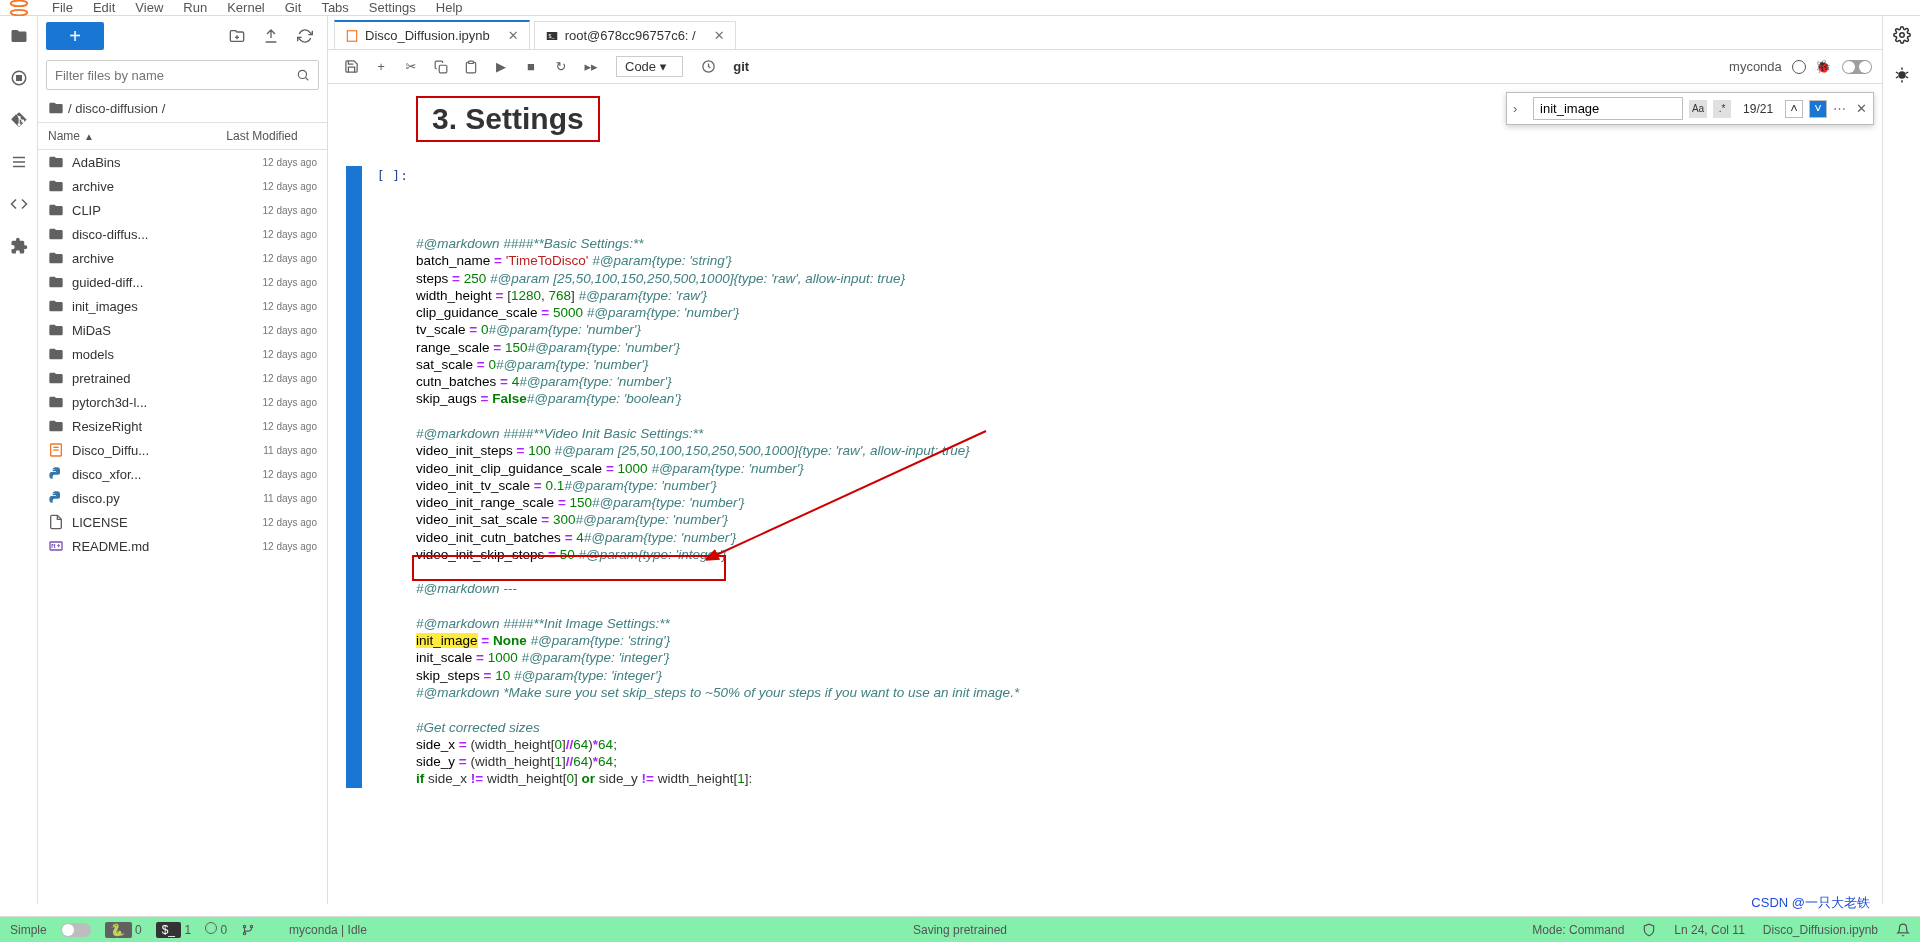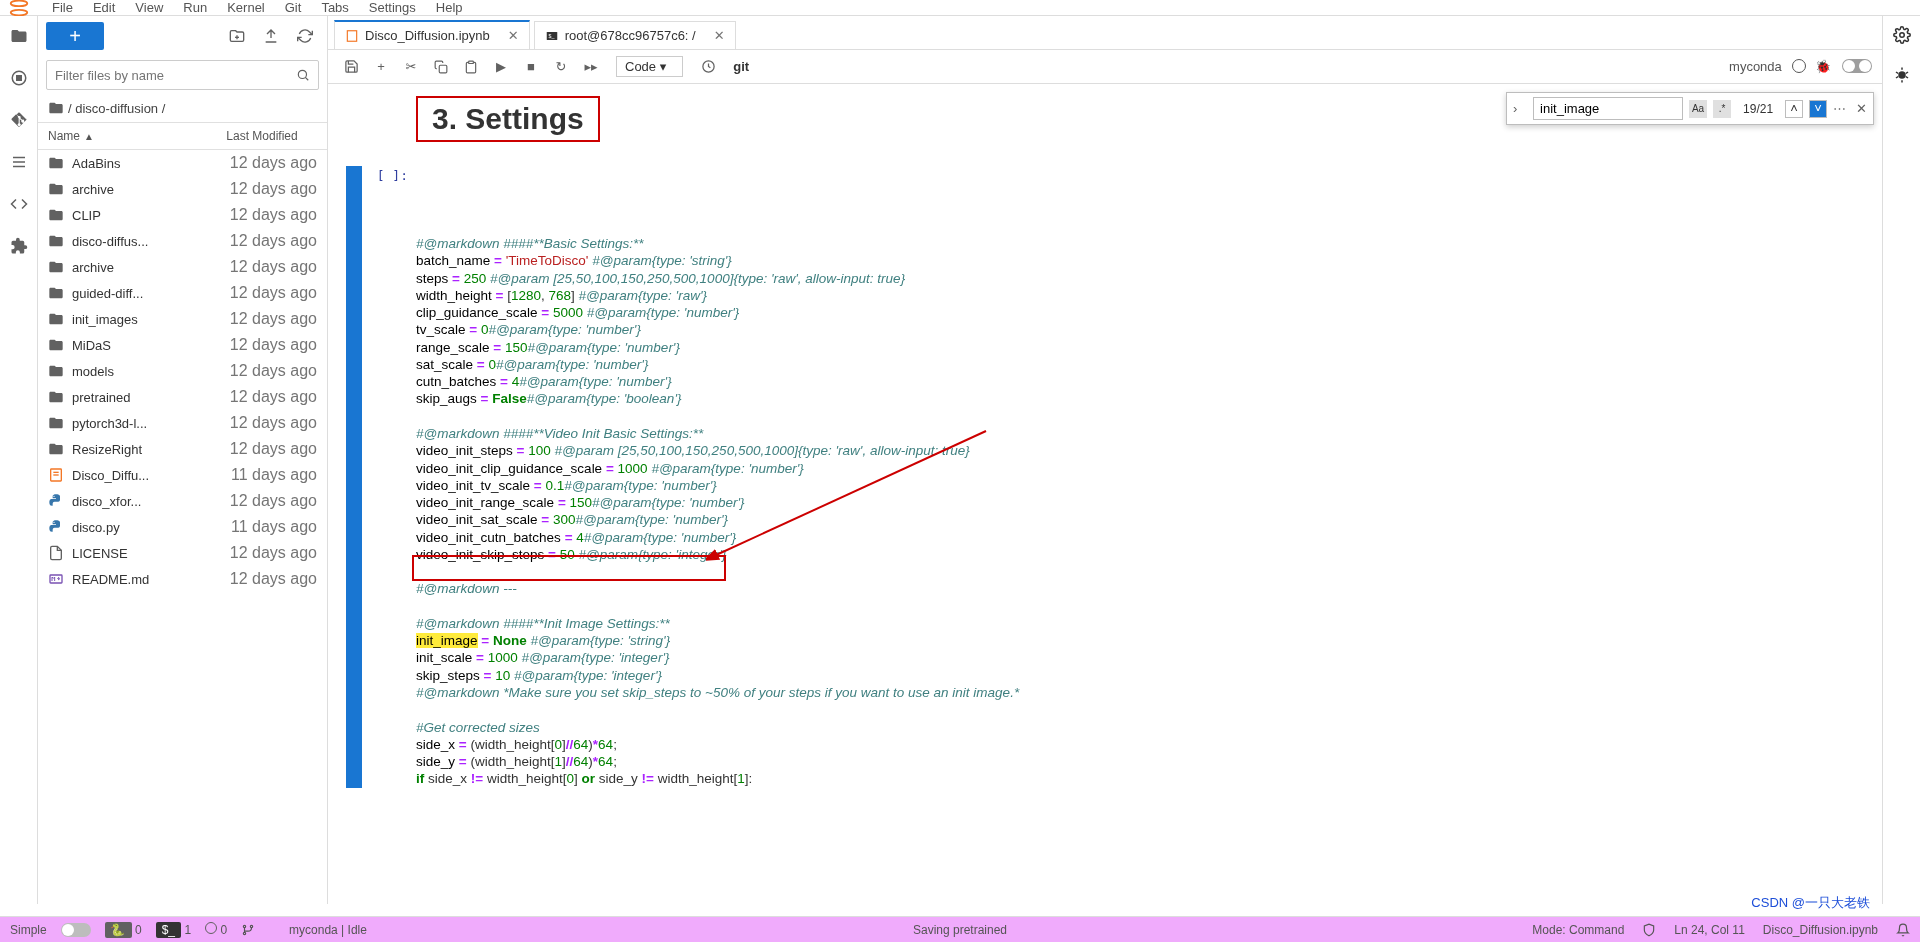--- a/index.html
+++ b/index.html
@@ -29,37 +29,37 @@
 .sb-filter input { border: none; outline: none; flex: 1; font-size: 13px; }
 .sb-breadcrumb { padding: 6px 10px; font-size: 13px; color: #424242; display: flex; align-items: center; gap: 4px; }
 .sb-header-row { display: flex; border-top: 1px solid #e0e0e0; border-bottom: 1px solid #e0e0e0; font-size: 12px; color: #555; }
 .sb-header-row > div { padding: 6px 10px; }
 .fb-name-col { flex: 1; display: flex; align-items: center; gap: 4px; }
 .fb-mod-col { width: 130px; text-align: center; }
 .fb-list { flex: 1; overflow-y: auto; }
 .fb-row { display: flex; padding: 4px 10px; align-items: center; cursor: pointer; }
 .fb-icon { width: 18px; margin-right: 6px; color: #616161; }
 .fb-name { flex: 1; font-size: 13px; overflow: hidden; text-overflow: ellipsis; white-space: nowrap; }
-.fb-mod { width: 120px; text-align: right; font-size: 16px; color: #757575; }
+.fb-mod { width: 120px; text-align: right; font-size: 10px; color: #757575; }
 
 
 .content { flex: 1; display: flex; flex-direction: column; min-width: 0; }
 
 
 .tabbar { display: flex; height: 34px; border-bottom: 1px solid #ddd; align-items: flex-end; padding-left: 6px; }
 .tab { display: flex; align-items: center; border: 1px solid #ddd; border-bottom: none; padding: 6px 10px; margin-right: 4px; font-size: 13px; gap: 6px; background: #fff; }
 .tab.active { border-top: 2px solid #1976d2; }
 .tab .tab-icon { width: 14px; height: 14px; }
 .tab .tab-close { margin-left: 12px; cursor: pointer; color: #757575; }
 
 
 .nb-toolbar { display: flex; align-items: center; height: 34px; border-bottom: 1px solid #ddd; padding: 0 10px; gap: 4px; }
 .nb-tool { width: 26px; height: 26px; display: flex; align-items: center; justify-content: center; color: #616161; cursor: pointer; }
 .nb-celltype { border: 1px solid #ccc; padding: 2px 16px 2px 8px; font-size: 13px; margin: 0 8px; }
-.nb-toolbar-right { margin-left: auto; display: flex; gap: 10px; }
+.nb-toolbar-right { margin-left: auto; display: flex; align-items: center; gap: 10px; }
 .nb-kernel { font-size: 13px; color: #555; }
 .nb-kernelind { width: 14px; height: 14px; border: 1.5px solid #555; border-radius: 50%; }
 
 
 .searchbox { position: absolute; top: 92px; right: 46px; background: #fff; border: 1px solid #bdbdbd; box-shadow: 0 2px 6px rgba(0,0,0,.2); display: flex; align-items: center; padding: 4px 6px; gap: 6px; z-index: 10; }
 .searchbox .chev { width: 14px; color: #616161; cursor: pointer; }
 .searchbox input { border: 1px solid #bdbdbd; padding: 3px 6px; font-size: 13px; width: 150px; }
 .searchbox .sb-btn { width: 18px; height: 18px; background: #e0e0e0; display: flex; align-items: center; justify-content: center; font-size: 10px; cursor: pointer; }
 .searchbox .count { font-size: 12px; margin: 0 6px; }
 .searchbox .nav { width: 18px; height: 18px; border: 1px solid #bdbdbd; display: flex; align-items: center; justify-content: center; cursor: pointer; }
@@ -84,21 +84,21 @@
 .cm-bool { color: #008000; font-weight: bold; }
 .hl { background: #ffeb3b; }
 .anno-box { position: absolute; border: 2px solid #cc0000; pointer-events: none; }
 .anno-arrow { position: absolute; pointer-events: none; }
 
 
 .nb-body::-webkit-scrollbar { width: 14px; }
 .nb-body::-webkit-scrollbar-thumb { background: #bdbdbd; }
 
 
-.statusbar { height: 26px; border-top: 1px solid #ddd; display: flex; align-items: center; padding: 0 10px; font-size: 12px; color: #555; gap: 14px; position: absolute; bottom: 0; left: 0; right: 0; background: #f0abfc; }
+.statusbar { height: 26px; border-top: 1px solid #ddd; display: flex; align-items: center; padding: 0 10px; font-size: 12px; color: #555; gap: 14px; position: absolute; bottom: 0; left: 0; right: 0; background: #86efac; }
 .statusbar .sb-right { margin-left: auto; display: flex; gap: 18px; align-items: center; }
 .pill { background: #e0e0e0; padding: 1px 6px; border-radius: 2px; }
 .status-center { position:absolute; left:50%; transform:translateX(-50%); }
 .sb-toggle { width: 30px; height: 14px; background:#bdbdbd; border-radius:7px; position:relative; }
 .sb-toggle::after { content:''; width:12px; height:12px; background:#fff; border-radius:50%; position:absolute; top:1px; left:1px; }
 
 
 .watermark { position: absolute; right: 50px; bottom: 30px; color: #1d4ed8; font-size: 13px; }
 
 svg { display: block; }

